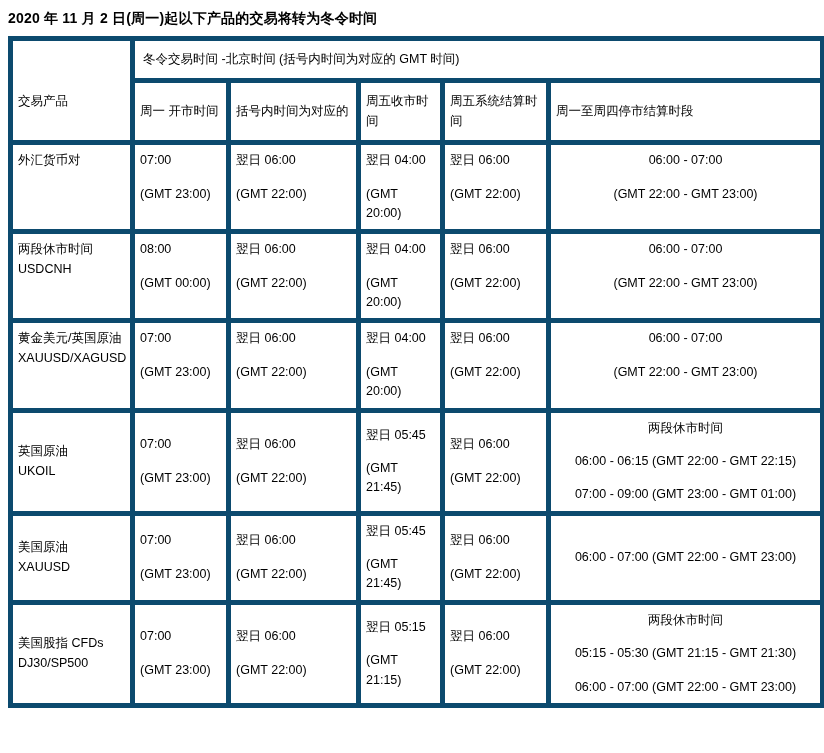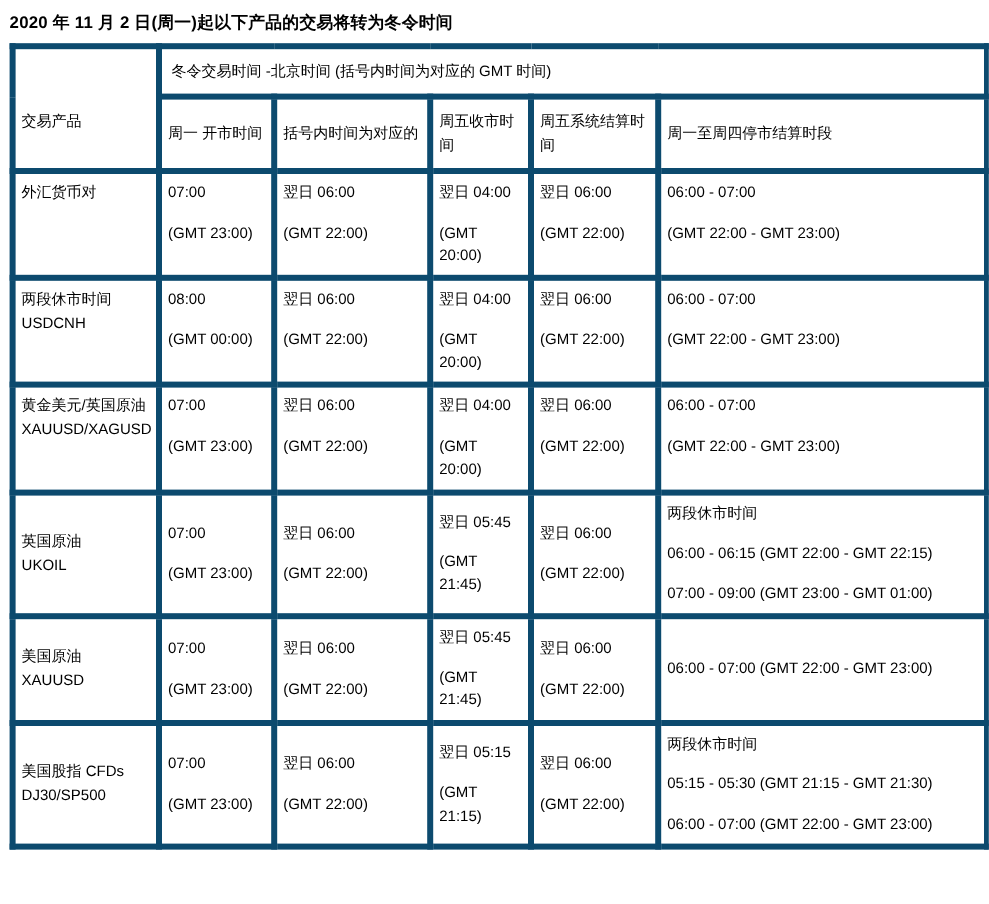--- a/index.html
+++ b/index.html
@@ -64,21 +64,21 @@
     vertical-align: middle !important;
   }
   .prod-cell {
     font-weight: normal;
     line-height: 2.3;
   }
   .prod-cell .prod-name { display: block; }
   .prod-cell .prod-code { display: block; }
   .time-cell .t-main { display: block; }
   .time-cell .t-gmt { display: block; margin-top: 14px; }
-  .break-cell .b-line { display: block; }
+  .break-cell .b-line { display: block; text-align: center; }
   .break-cell .b-line + .b-line { margin-top: 14px; }
 
   
   .mid { vertical-align: middle !important; }
 </style>
 </head>
 <body>
 
 <div class="page">
 

